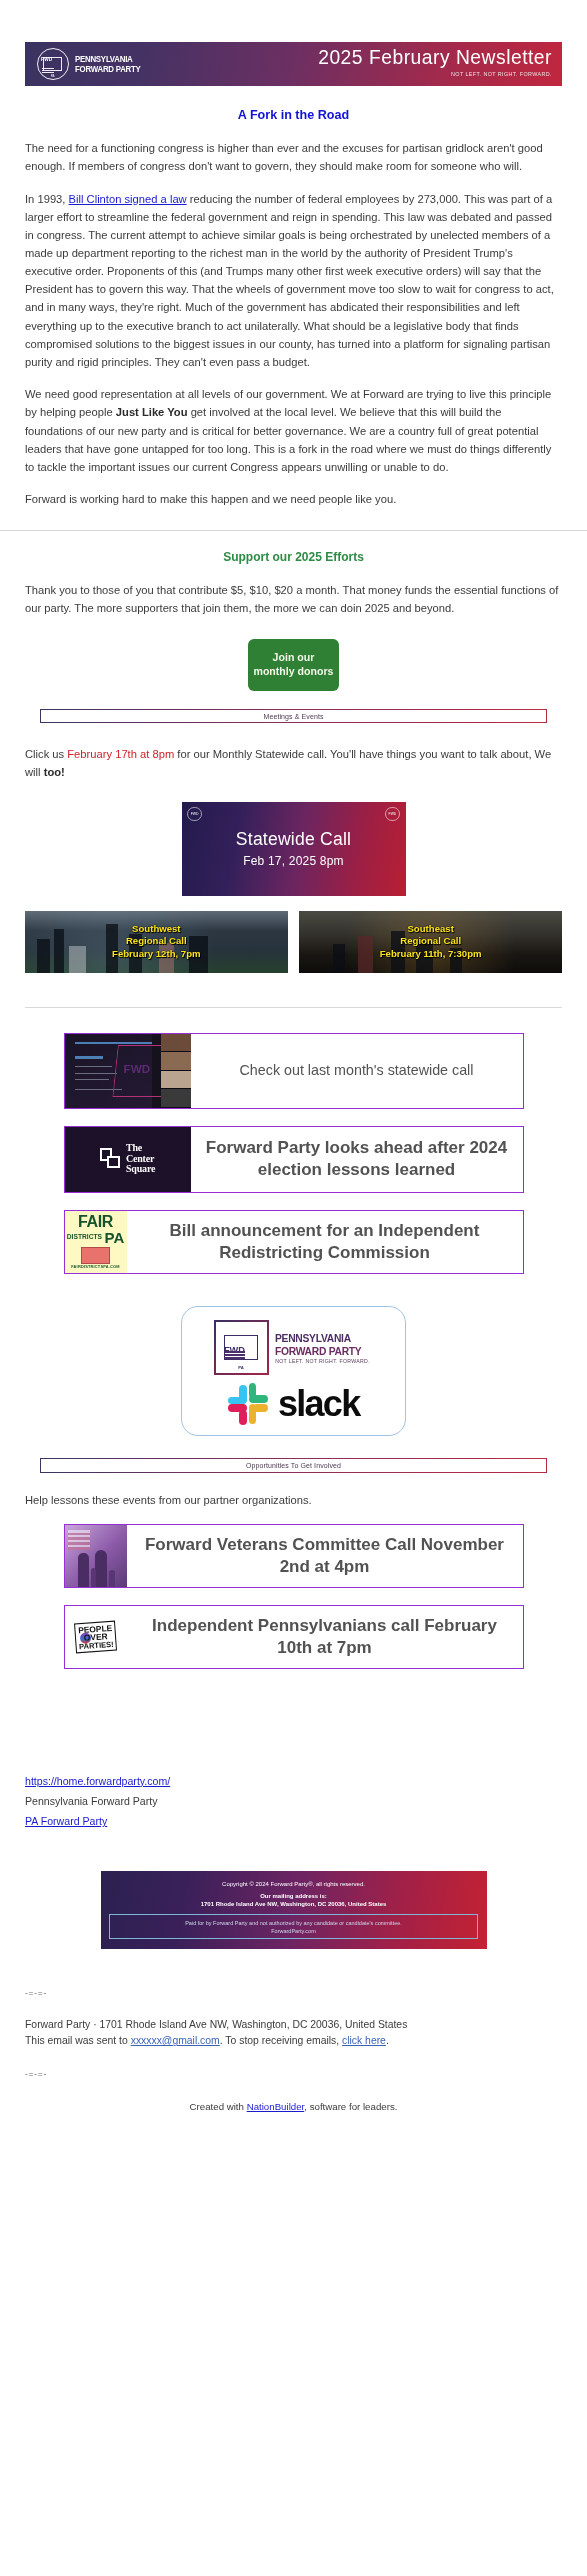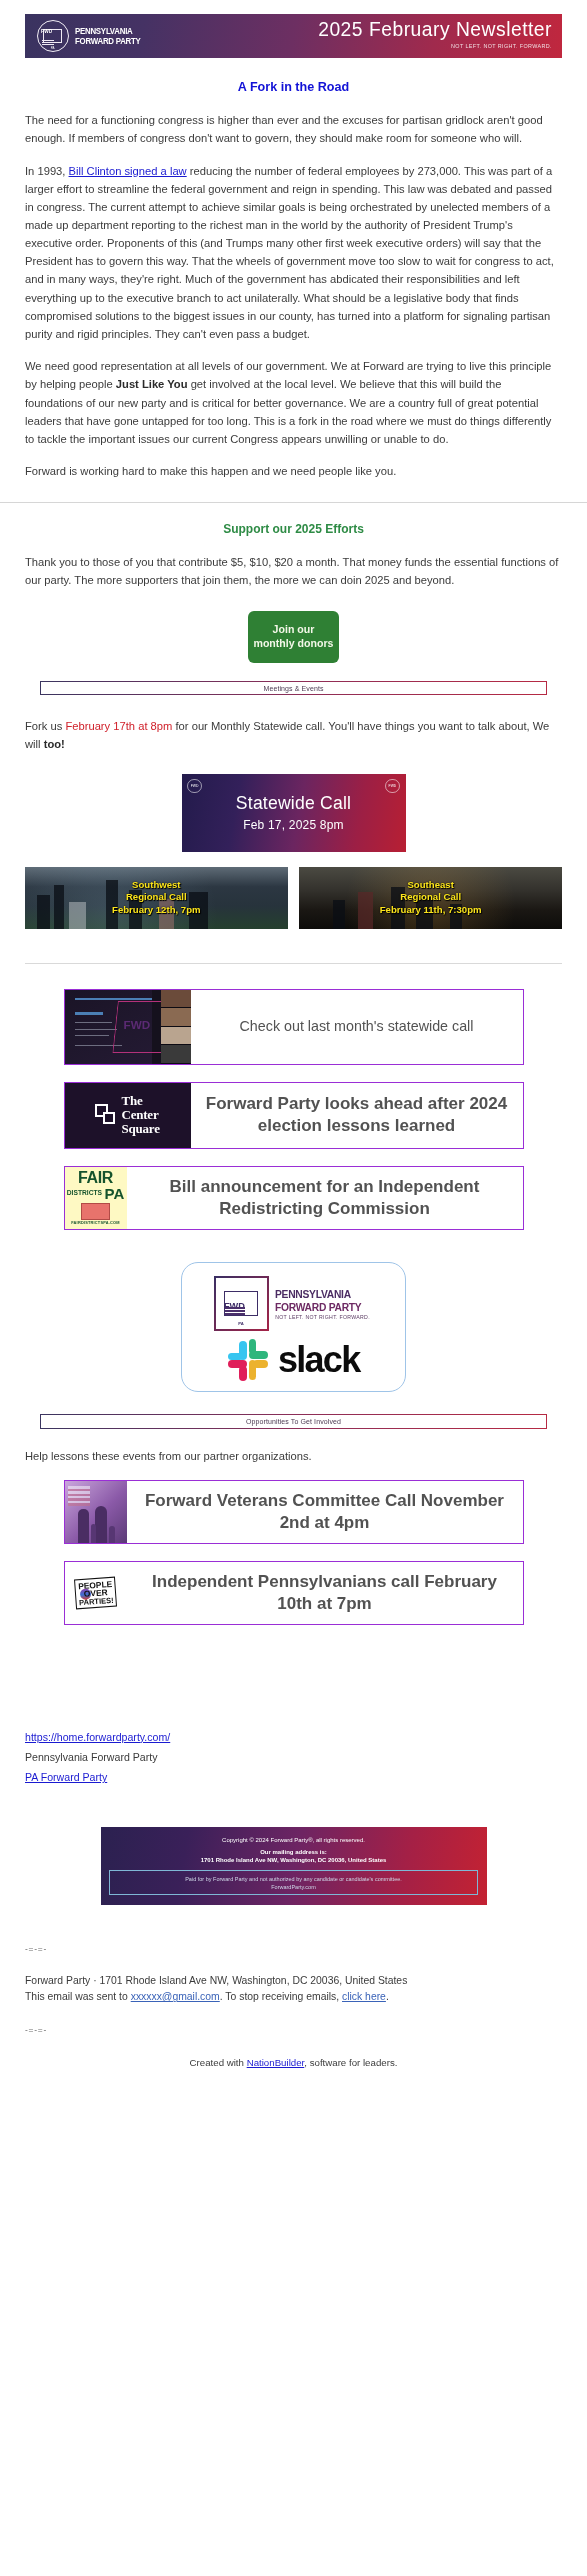--- a/index.html
+++ b/index.html
@@ -4,21 +4,21 @@
 <style>
   * { box-sizing: border-box; }
   html, body { margin:0; padding:0; }
   body {
     width:587px;
     background:#ffffff;
     font-family:"Liberation Sans", sans-serif;
     color:#2d2d2d;
     -webkit-font-smoothing:antialiased;
   }
-  .page { width:587px; margin:0 auto; padding-top:14px; }
+  .page { width:587px; margin:12px auto; padding-top:30px; }
   .wrap { width:537px; margin:0 auto; }
 
   
   .masthead {
     width:537px; height:44px; margin:0 auto;
     background:linear-gradient(100deg,#3a3360 0%,#453264 22%,#6d2f62 50%,#a02a4d 76%,#c0273e 100%);
     display:flex; align-items:center; position:relative; overflow:hidden;
   }
   .mast-logo { display:flex; align-items:center; margin-left:11.7px; }
   .mast-seal {
@@ -81,21 +81,21 @@
   .section-bar {
     width:507px; margin:0 auto; height:14.3px;
     border:0.8px solid; border-image:linear-gradient(90deg,#3b3560,#8c2e58,#b62a43) 1;
     display:flex; align-items:center; justify-content:center;
     background:#ffffff;
   }
   .section-bar span { font-size:7px; color:#4c3a52; letter-spacing:0.1px; }
 
   
   .statewide {
-    width:224px; height:78px; margin:20px auto 0 auto;
+    width:224px; height:94px; margin:20px auto 0 auto;
     background:linear-gradient(100deg,#231b4c 0%,#33205a 25%,#6b2560 52%,#9c1f45 78%,#b81f33 100%);
     position:relative; display:flex; flex-direction:column;
     align-items:center; justify-content:center; color:#fff;
   }
   .statewide .corner {
     position:absolute; top:5px; width:14.3px; height:14.3px;
     border-radius:50%; border:0.8px solid rgba(255,255,255,.55);
     display:flex; align-items:center; justify-content:center;
   }
   .statewide .corner.l { left:5.9px; } .statewide .corner.r { right:5.9px; }
@@ -154,21 +154,21 @@
   .thumb.zoomcall .z-tiles { position:absolute; right:0; top:0; width:30px; height:100%; }
   .thumb.zoomcall .z-tiles i { display:block; height:25%; border-bottom:0.8px solid #0c0a12; }
 
   .thumb.centersq { background:#1d1129; display:flex; align-items:center; justify-content:center; }
   .cs-inner { display:flex; align-items:center; gap:4.2px; }
   .cs-mark { position:relative; width:22px; height:22px; }
   .cs-mark i { position:absolute; border:2.5px solid #fff; }
   .cs-mark i.a { left:0; top:0; width:12.6px; height:12.6px; }
   .cs-mark i.b { left:7.5px; top:7.5px; width:12.6px; height:12.6px; background:#1d1129; }
   .cs-text { color:#fff; font-family:"Liberation Serif", serif; font-weight:bold;
-             font-size:13px; line-height:1.08; letter-spacing:-0.2px; }
+             font-size:10px; line-height:1.08; letter-spacing:-0.2px; }
 
   .thumb.fairdist { background:#fef9c3; display:flex; align-items:center; justify-content:center; }
   .fd-inner { text-align:center; line-height:1; }
   .fd-fair { font-size:16px; font-weight:bold; color:#15532c; letter-spacing:-0.4px; }
   .fd-row { display:flex; align-items:center; justify-content:center; gap:2.5px; margin-top:0.8px; }
   .fd-districts { font-size:6.7px; font-weight:bold; color:#15532c; }
   .fd-pa { font-size:15px; font-weight:bold; color:#15532c; line-height:.9; }
   .fd-map { width:28.5px; height:17px; margin:2.5px auto 0 auto; background:#e8736c;
             border:0.8px solid #b24b46; }
   .fd-url { font-size:3.9px; font-weight:bold; color:#15532c; margin-top:1.7px; letter-spacing:0.2px; }
@@ -269,21 +269,21 @@
 
   <div class="btn-row">
     <button class="donate-btn">Join our monthly donors</button>
   </div>
 
   <div class="section-bar">
     <span>Meetings &amp; Events</span>
   </div>
 
   <div class="wrap" style="margin-top:22px;">
-    <p class="body"><span>Fork us </span><span class="red">February 17th at 8pm</span><span> for our Monthly Statewide call. You'll have things you want to talk about, We will </span><b class="strong">too!</b></p>
+    <p class="body"><span>Click us </span><span class="red">February 17th at 8pm</span><span> for our Monthly Statewide call. You'll have things you want to talk about, We will </span><b class="strong">too!</b></p>
   </div>
 
   <div class="statewide">
     <div class="corner l">
         <i>FWD</i>
       </div>
     <div class="corner r">
         <i>FWD</i>
       </div>
     <div class="t1">Statewide Call</div>

